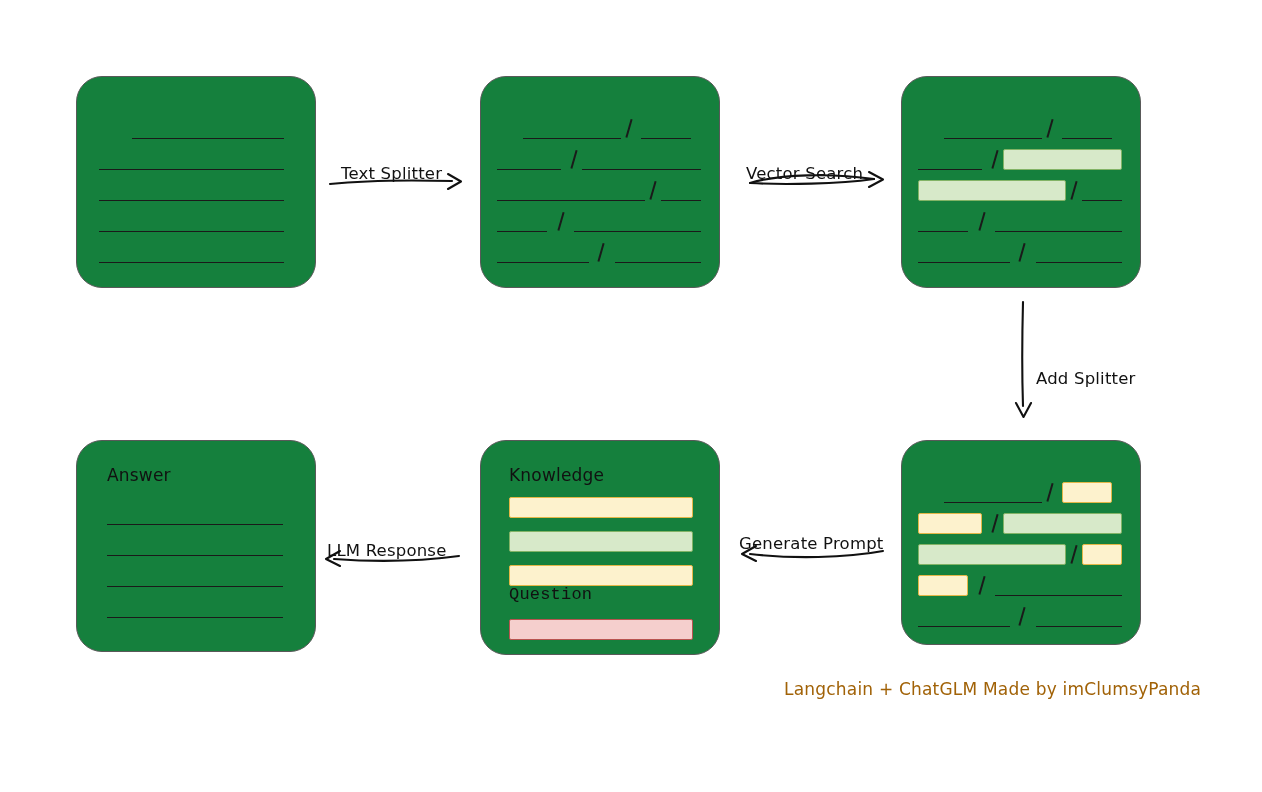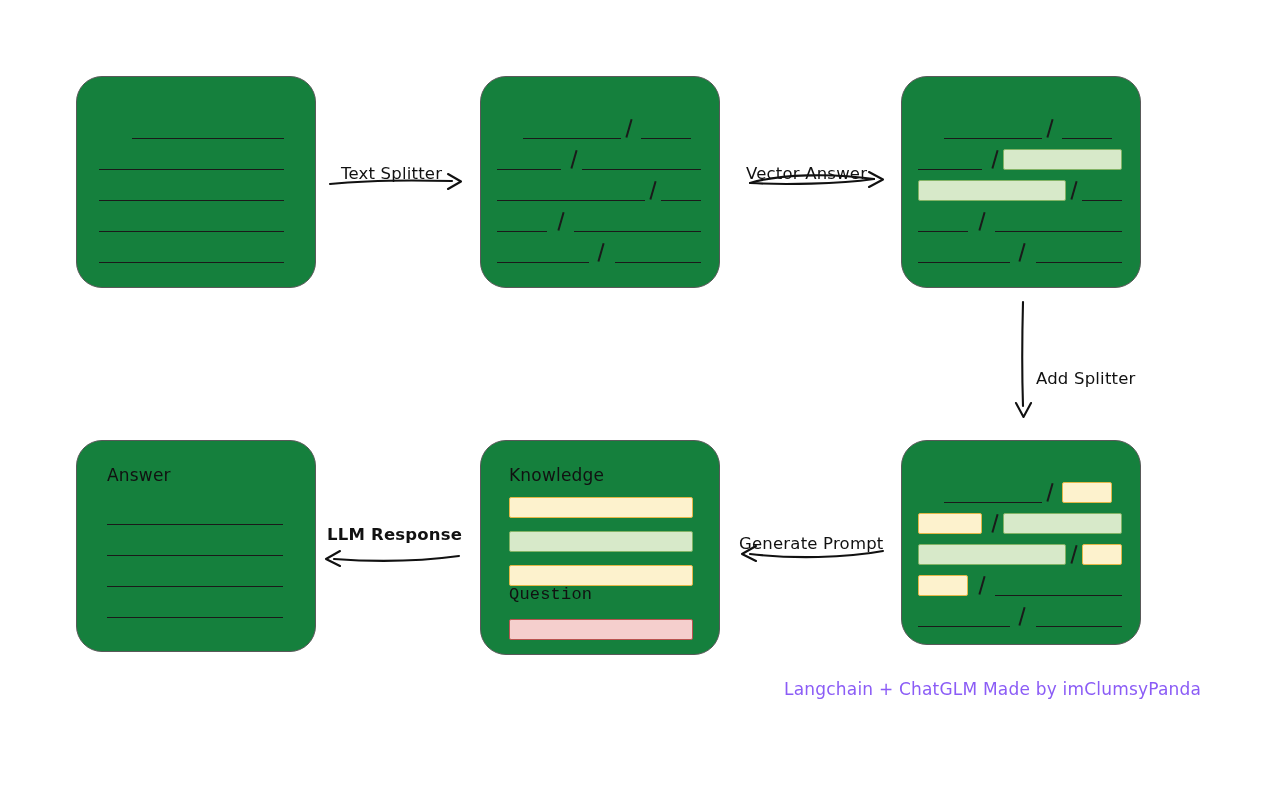--- a/index.html
+++ b/index.html
@@ -102,21 +102,21 @@
     color: #111111;
     white-space: nowrap;
     letter-spacing: 0.2px;
     margin-top: 16px;
   }
 
   .footer-note {
     position: absolute;
     font-family: "DejaVu Sans", sans-serif;
     font-size: 17px;
-    color: #8b5cf6;
+    color: #a16207;
     white-space: nowrap;
     letter-spacing: 0.2px;
   }
 </style>
 </head>
 <body>
 
 <div id="canvas">
 
   <div class="box" id="box-source" style="left:76px; top:76px; width:240px; height:212px;">
@@ -180,21 +180,21 @@
       <div class="row" style="top: 164px;">
         <span class="seg gap" style="width: 16px;"></span>
         <span class="seg rule" style="width: 92px;"></span>
         <span class="seg gap" style="width: 4px;"></span>
         <span class="seg slash"></span>
         <span class="seg gap" style="width: 6px;"></span>
         <span class="seg rule" style="width: 86px;"></span>
       </div>
     </div>
 
-  <div class="arrow-label" style="left:746px; top:148px;">Vector Answer</div>
+  <div class="arrow-label" style="left:746px; top:148px;">Vector Search</div>
   <svg class="arrow" style="left:746px; top:165px;" width="145" height="30" viewBox="0 0 145 30">
     <path d="M4,18 C34,9 86,8 128,14" fill="none" stroke="#111" stroke-width="2.1" stroke-linecap="round"></path>
     <path d="M4,18 C38,20 92,19 128,14" fill="none" stroke="#111" stroke-width="2.1" stroke-linecap="round"></path>
     <path d="M123,7 L137,14.5 L123,22" fill="none" stroke="#111" stroke-width="2.1" stroke-linejoin="round" stroke-linecap="round"></path>
   </svg>
 
   <div class="box" id="box-matches" style="left:901px; top:76px; width:240px; height:212px;">
       <div class="row" style="top: 40px;">
         <span class="seg gap" style="width: 42px;"></span>
         <span class="seg rule" style="width: 98px;"></span>
@@ -252,21 +252,21 @@
       <div class="row" style="top: 124px;">
         <span class="seg gap" style="width: 30px;"></span>
         <span class="seg rule" style="width: 176px;"></span>
       </div>
       <div class="row" style="top: 155px;">
         <span class="seg gap" style="width: 30px;"></span>
         <span class="seg rule" style="width: 176px;"></span>
       </div>
     </div>
 
-  <div class="arrow-label" style="left:327px; top:509px;font-weight:bold;">LLM Response</div>
+  <div class="arrow-label" style="left:327px; top:525px;">LLM Response</div>
   <svg class="arrow" style="left:318px; top:545px;" width="145" height="26" viewBox="0 0 145 26">
     <path d="M16,14 C56,17 104,16 141,11" fill="none" stroke="#111" stroke-width="2.1" stroke-linecap="round"></path>
     <path d="M22,6 L8,14 L22,21" fill="none" stroke="#111" stroke-width="2.1" stroke-linejoin="round" stroke-linecap="round"></path>
   </svg>
 
   <div class="box" id="box-prompt" style="left:480px; top:440px; width:240px; height:215px;">
       <div class="box-heading" style="left: 28px; top: 24px;">Knowledge</div>
       <div class="box-heading" style="left: 28px; top: 144px; font-family: Liberation Mono, monospace;">Question</div>
       <div class="row" style="top: 55px;">
         <span class="seg gap" style="width: 28px;"></span>

